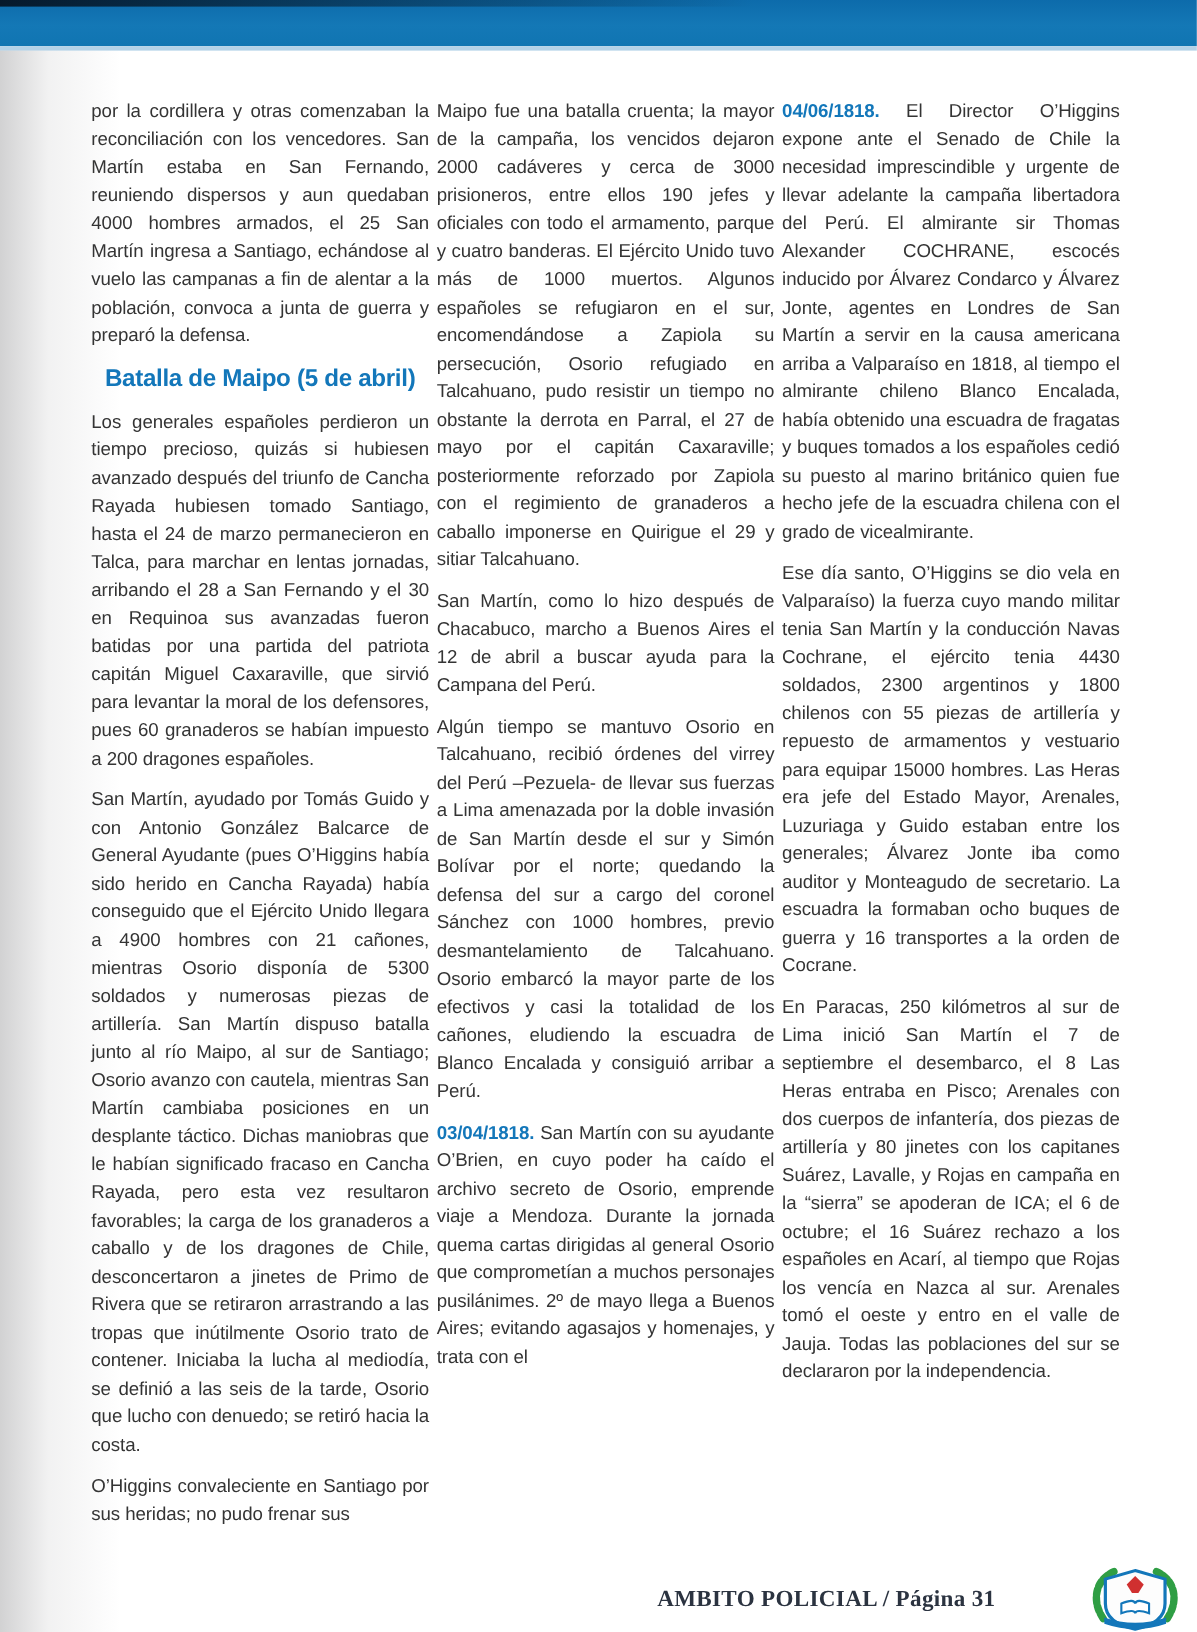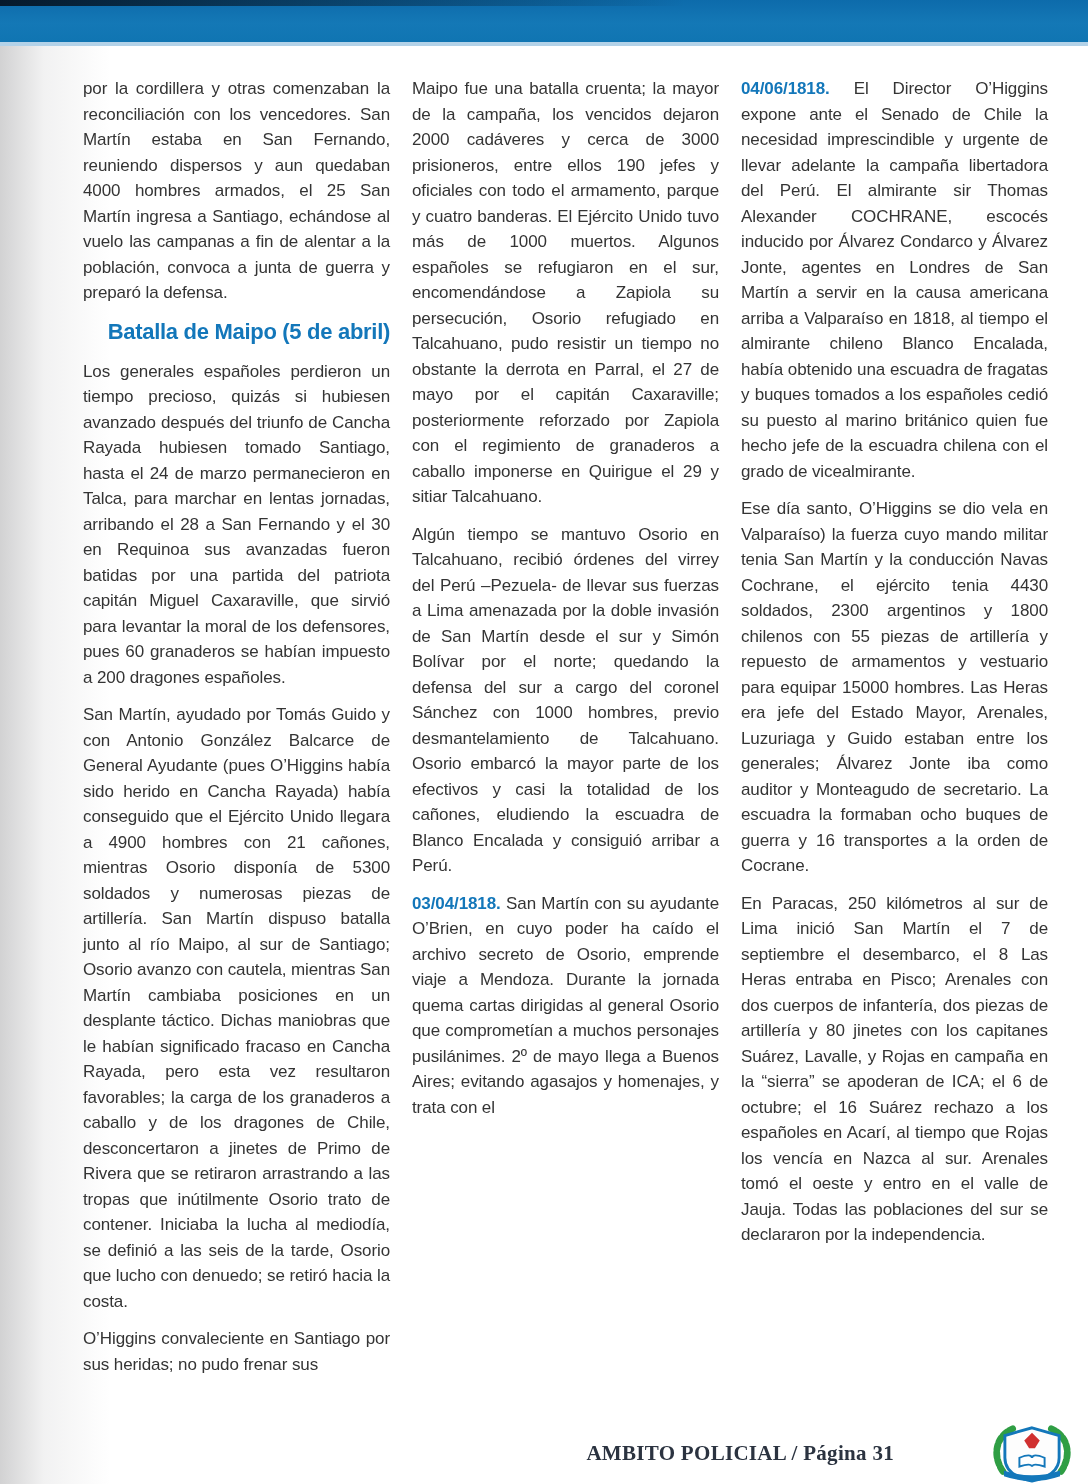--- a/index.html
+++ b/index.html
@@ -18,47 +18,47 @@
   .top-edge{
     position:absolute;top:0;left:0;height:6px;width:70%;
     background:linear-gradient(90deg,rgba(5,10,20,.85),rgba(5,10,20,0) 90%);
   }
   .left-shade{
     position:absolute;top:46px;left:0;bottom:0;width:110px;
     background:linear-gradient(90deg,rgba(105,105,108,.30),rgba(160,160,162,.14) 40%,rgba(255,255,255,0));
     pointer-events:none;
   }
   .content{
-    position:absolute;top:76px;left:83px;
-    display:flex;gap:22px;
+    position:absolute;top:88px;left:83px;
+    display:flex;gap:7px;
   }
   .col{
     width:307px;
     text-align:justify;
     color:#343434;
     font-size:17px;
     line-height:25.5px;
     letter-spacing:-0.1px;
   }
   .col p{margin:0 0 12px 0;}
   .col h2{
     color:var(--accent,#1377ba);
     font-size:22px;
     line-height:28px;
     letter-spacing:-0.3px;
     margin:8px 0 13px 0;
-    text-align:right;
+    text-align:center;
   }
   .date-lead{
     color:var(--accent,#1377ba);
     font-weight:bold;
   }
   .footer-text{
     position:absolute;
-    right:194px;bottom:18px;
+    right:183px;bottom:18px;
     font-family:"Liberation Serif","DejaVu Serif",serif;
     font-weight:bold;
     font-size:21px;
     letter-spacing:.3px;
     color:#2b3340;
     white-space:nowrap;
   }
   .crest{
     position:absolute;
     right:12px;bottom:1px;
@@ -81,20 +81,21 @@
     <div class="col">
       <p>por la cordillera y otras comenzaban la reconciliación con los vencedores. San Martín estaba en San Fernando, reuniendo dispersos y aun quedaban 4000 hombres armados, el 25 San Martín ingresa a Santiago, echándose al vuelo las campanas a fin de alentar a la población, convoca a junta de guerra y preparó la defensa.</p>
       <h2>Batalla de Maipo (5 de abril)</h2>
       <p>Los generales españoles perdieron un tiempo precioso, quizás si hubiesen avanzado después del triunfo de Cancha Rayada hubiesen tomado Santiago, hasta el 24 de marzo permanecieron en Talca, para marchar en lentas jornadas, arribando el 28 a San Fernando y el 30 en Requinoa sus avanzadas fueron batidas por una partida del patriota capitán Miguel Caxaraville, que sirvió para levantar la moral de los defensores, pues 60 granaderos se habían impuesto a 200 dragones españoles.</p>
       <p>San Martín, ayudado por Tomás Guido y con Antonio González Balcarce de General Ayudante (pues O’Higgins había sido herido en Cancha Rayada) había conseguido que el Ejército Unido llegara a 4900 hombres con 21 cañones, mientras Osorio disponía de 5300 soldados y numerosas piezas de artillería. San Martín dispuso batalla junto al río Maipo, al sur de Santiago; Osorio avanzo con cautela, mientras San Martín cambiaba posiciones en un desplante táctico. Dichas maniobras que le habían significado fracaso en Cancha Rayada, pero esta vez resultaron favorables; la carga de los granaderos a caballo y de los dragones de Chile, desconcertaron a jinetes de Primo de Rivera que se retiraron arrastrando a las tropas que inútilmente Osorio trato de contener. Iniciaba la lucha al mediodía, se definió a las seis de la tarde, Osorio que lucho con denuedo; se retiró hacia la costa.</p>
       <p>O’Higgins convaleciente en Santiago por sus heridas; no pudo frenar sus</p>
     </div>
 
     <div class="col">
       <p>Maipo fue una batalla cruenta; la mayor de la campaña, los vencidos dejaron 2000 cadáveres y cerca de 3000 prisioneros, entre ellos 190 jefes y oficiales con todo el armamento, parque y cuatro banderas. El Ejército Unido tuvo más de 1000 muertos. Algunos españoles se refugiaron en el sur, encomendándose a Zapiola su persecución, Osorio refugiado en Talcahuano, pudo resistir un tiempo no obstante la derrota en Parral, el 27 de mayo por el capitán Caxaraville; posteriormente reforzado por Zapiola con el regimiento de granaderos a caballo imponerse en Quirigue el 29 y sitiar Talcahuano.</p>
+      <p>San Martín, como lo hizo después de Chacabuco, marcho a Buenos Aires el 12 de abril a buscar ayuda para la Campana del Perú.</p>
       <p>Algún tiempo se mantuvo Osorio en Talcahuano, recibió órdenes del virrey del Perú –Pezuela- de llevar sus fuerzas a Lima amenazada por la doble invasión de San Martín desde el sur y Simón Bolívar por el norte; quedando la defensa del sur a cargo del coronel Sánchez con 1000 hombres, previo desmantelamiento de Talcahuano. Osorio embarcó la mayor parte de los efectivos y casi la totalidad de los cañones, eludiendo la escuadra de Blanco Encalada y consiguió arribar a Perú.</p>
       <p>
         <span class="date-lead">03/04/1818.</span>
         <span>San Martín con su ayudante O’Brien, en cuyo poder ha caído el archivo secreto de Osorio, emprende viaje a Mendoza. Durante la jornada quema cartas dirigidas al general Osorio que comprometían a muchos personajes pusilánimes. 2º de mayo llega a Buenos Aires; evitando agasajos y homenajes, y trata con el</span>
       </p>
     </div>
 
     <div class="col">
       <p>
         <span class="date-lead">04/06/1818.</span>

